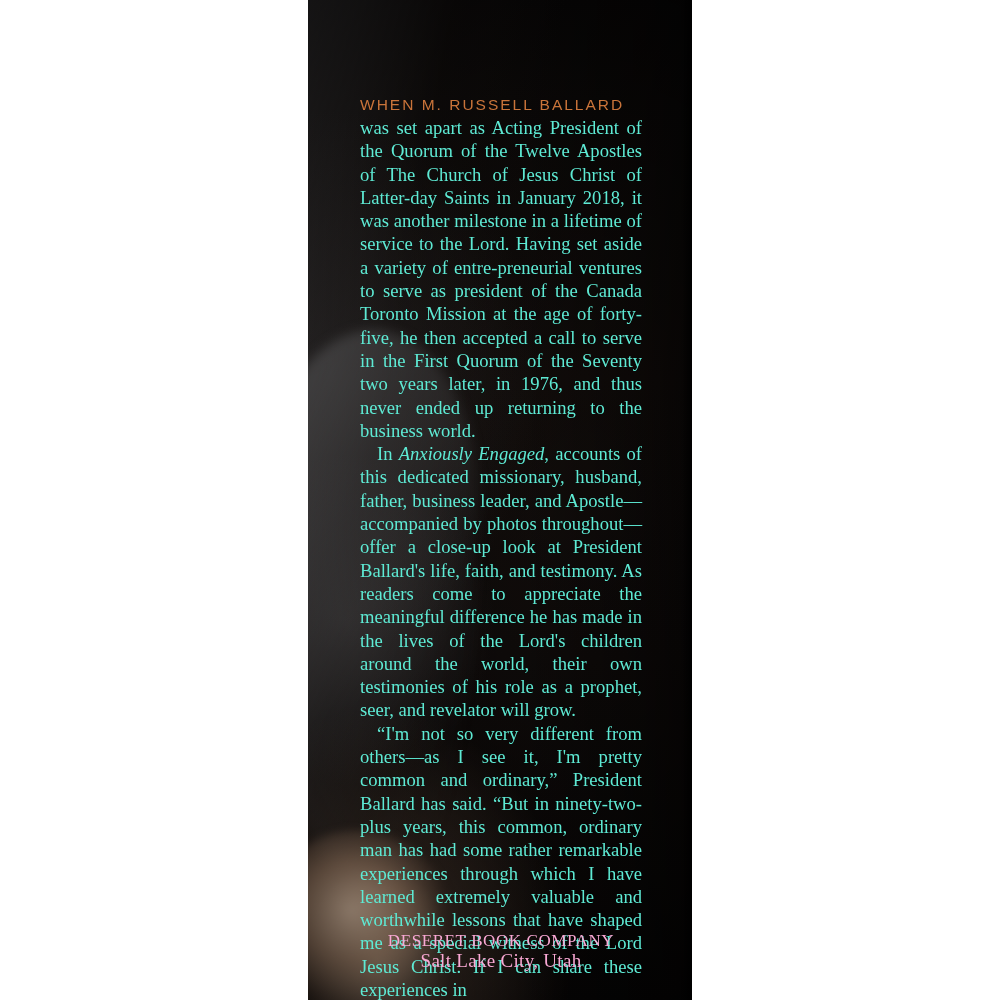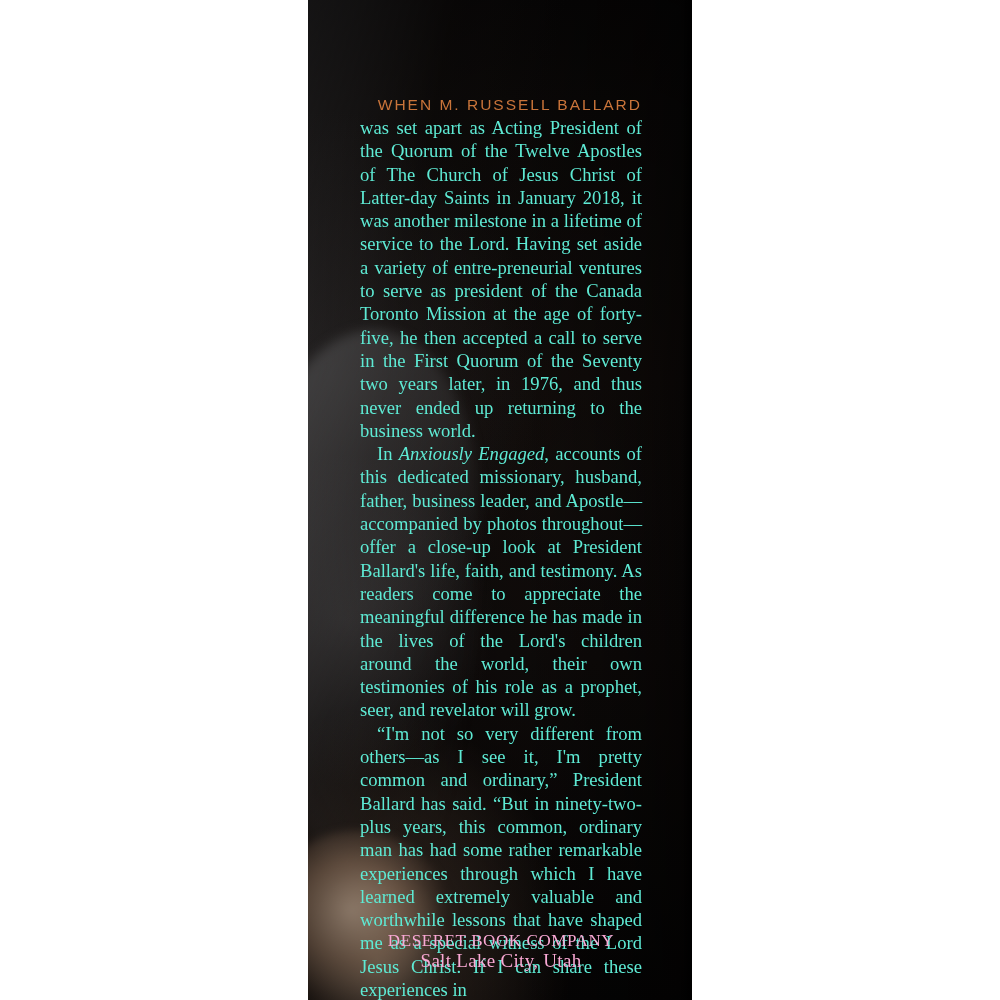--- a/index.html
+++ b/index.html
@@ -82,21 +82,20 @@
   }
 
   .headline {
     color: #c9743a;
     font-family: "Liberation Sans", sans-serif;
     font-size: 15.5px;
     letter-spacing: 2.0px;
     font-weight: 400;
     margin: 0 0 2px 0;
     white-space: nowrap;
-    text-align: right;
   }
 
   .body-text {
     color: #5eead4;
     font-size: 18.6px;
     line-height: 23.3px;
     text-align: justify;
     text-justify: inter-word;
     margin: 0;
     -webkit-hyphens: manual;

